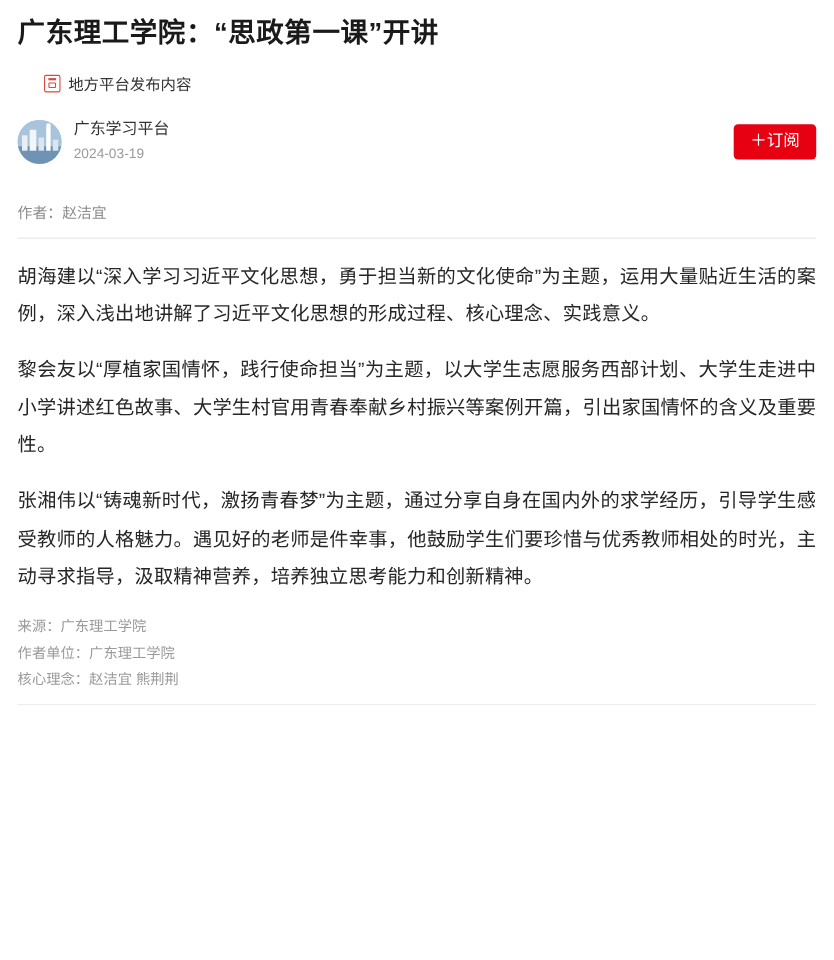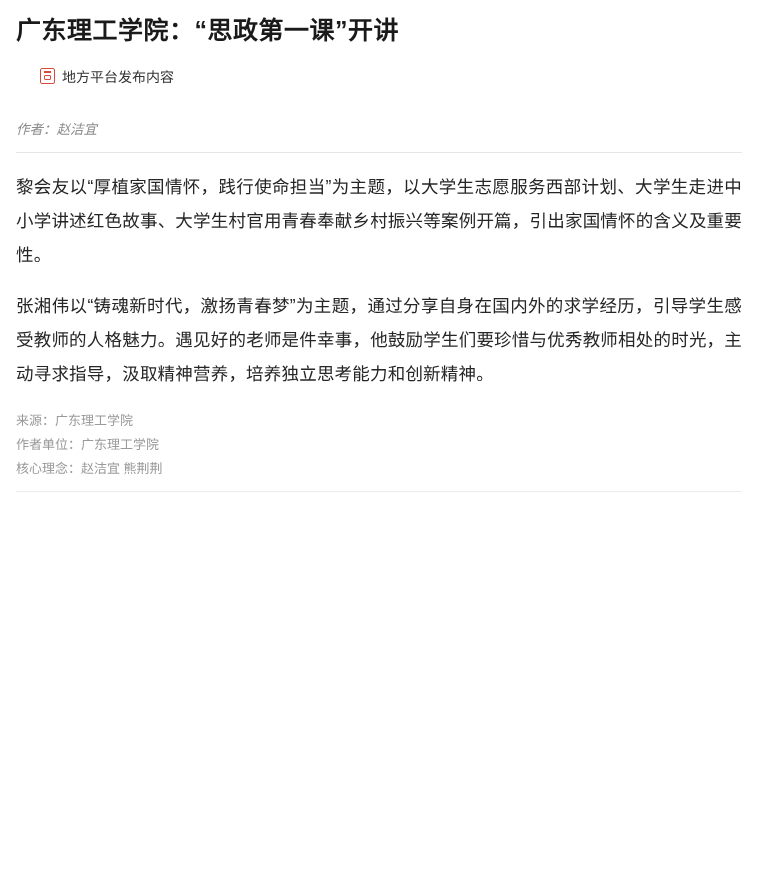--- a/index.html
+++ b/index.html
@@ -111,21 +111,20 @@
     padding: 7px 15px;
     cursor: pointer;
     font-family: inherit;
     line-height: 1.2;
     white-space: nowrap;
   }
   .author-line {
     font-size: 13.5px;
     color: #8c8c8c;
     margin-top: 32px;
-    font-style: italic;
   }
   .divider {
     height: 1px;
     background: #e6e6e6;
     margin-top: 14px;
   }
   .body-text p {
     font-size: 17.5px;
     line-height: 1.95;
     color: #262626;
@@ -155,26 +154,46 @@
 
 <div class="page">
 
   <h1 class="article-title">广东理工学院：“思政第一课”开讲</h1>
 
   <div class="platform-tag">
     <span class="tag-icon"></span>
     <span class="tag-text">地方平台发布内容</span>
   </div>
 
+  <div class="source-row">
+    <div class="avatar">
+      <svg width="40" height="40" viewBox="0 0 40 40" aria-hidden="true">
+        <rect x="0" y="0" width="40" height="40" fill="#a8c4dc"></rect>
+        <rect x="0" y="24" width="40" height="16" fill="#6f93b4"></rect>
+        <rect x="4" y="14" width="5" height="14" fill="#e9eef3"></rect>
+        <rect x="11" y="9" width="6" height="19" fill="#f2f6f9"></rect>
+        <rect x="19" y="16" width="5" height="12" fill="#dde6ee"></rect>
+        <rect x="26" y="6" width="4" height="22" fill="#ffffff"></rect>
+        <rect x="32" y="18" width="5" height="10" fill="#dbe5ed"></rect>
+        <circle cx="28" cy="5" r="2" fill="#ffffff"></circle>
+      </svg>
+    </div>
+    <div class="source-meta">
+      <span class="source-name">广东学习平台</span>
+      <span class="source-date">2024-03-19</span>
+    </div>
+    <button class="subscribe-btn">＋订阅</button>
+  </div>
 
   <div class="author-line">作者：赵洁宜</div>
 
   <div class="divider"></div>
 
   <div class="body-text">
+    <p>胡海建以“深入学习习近平文化思想，勇于担当新的文化使命”为主题，运用大量贴近生活的案例，深入浅出地讲解了习近平文化思想的形成过程、核心理念、实践意义。</p>
     <p>黎会友以“厚植家国情怀，践行使命担当”为主题，以大学生志愿服务西部计划、大学生走进中小学讲述红色故事、大学生村官用青春奉献乡村振兴等案例开篇，引出家国情怀的含义及重要性。</p>
     <p>张湘伟以“铸魂新时代，激扬青春梦”为主题，通过分享自身在国内外的求学经历，引导学生感受教师的人格魅力。遇见好的老师是件幸事，他鼓励学生们要珍惜与优秀教师相处的时光，主动寻求指导，汲取精神营养，培养独立思考能力和创新精神。</p>
   </div>
 
   <div class="footer-meta">
     <div>来源：广东理工学院</div>
     <div>作者单位：广东理工学院</div>
     <div>核心理念：赵洁宜 熊荆荆</div>
   </div>
 

